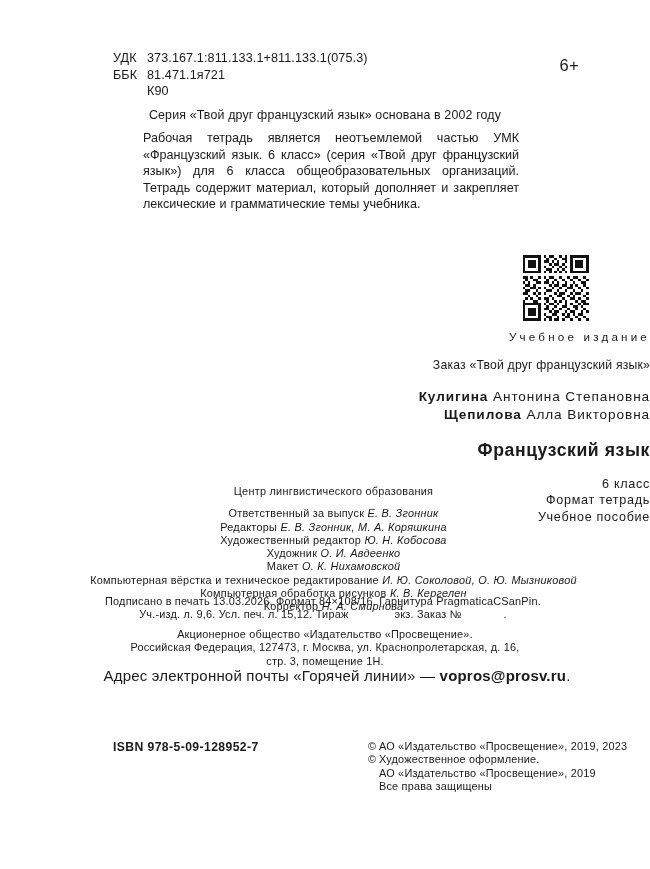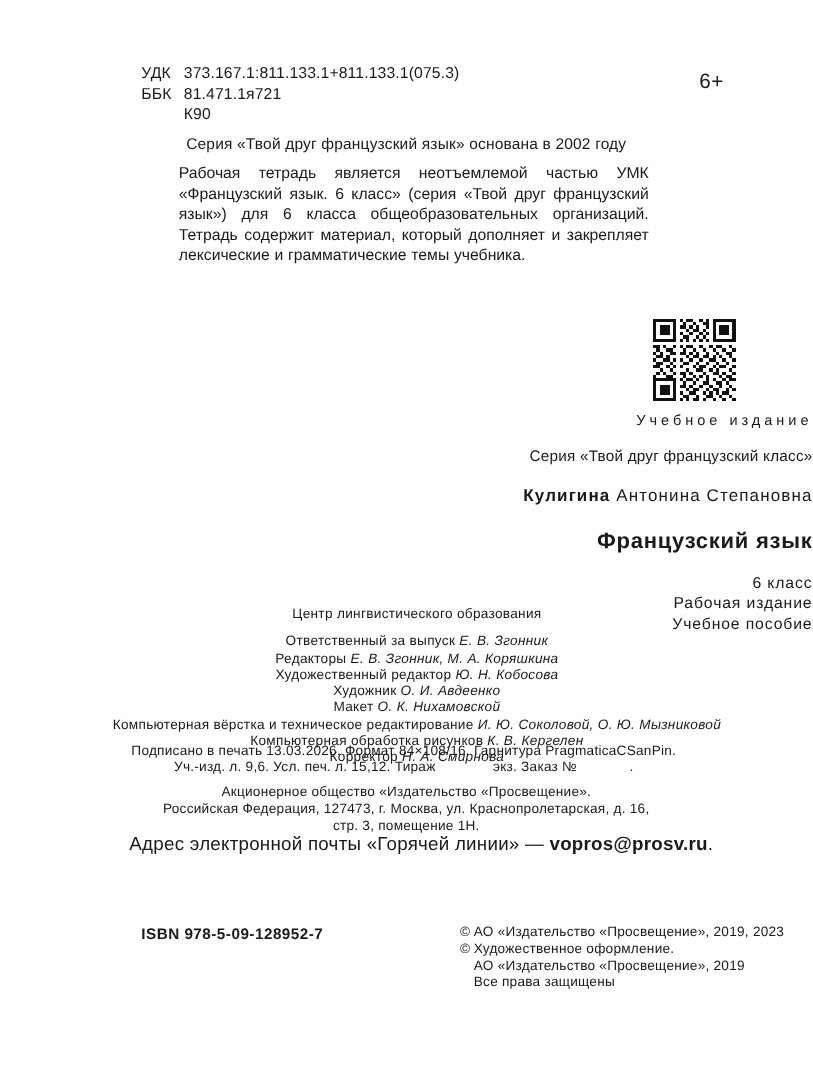--- a/index.html
+++ b/index.html
@@ -402,29 +402,33 @@
           <rect x="15" y="24" width="1" height="1"></rect>
         <rect x="18" y="24" width="1" height="1"></rect>
           <rect x="21" y="24" width="1" height="1"></rect>
         <rect x="24" y="24" width="1" height="1"></rect>
       </g>
     </svg>
   </div>
 
   <div class="imprint">
     <div class="uch-izd">Учебное издание</div>
-    <div class="series-name">Серия «Твой друг французский класс»</div>
+    <div class="series-name">Заказ «Твой друг французский язык»</div>
     <div class="author">
       <b>Кулигина</b>
       <span>Антонина Степановна</span>
     </div>
+    <div class="author">
+      <b>Щепилова</b>
+      <span>Алла Викторовна</span>
+    </div>
     <div class="book-title">Французский язык</div>
     <div class="book-meta">
       <div>6 класс</div>
-      <div>Рабочая издание</div>
+      <div>Формат тетрадь</div>
       <div>Учебное пособие</div>
     </div>
   </div>
 
   <div class="credits">
     <div class="center-ling">Центр лингвистического образования</div>
     <div><span>Ответственный за выпуск</span> <i>Е. В. Згонник</i></div>
     <div><span>Редакторы</span> <i>Е. В. Згонник, М. А. Коряшкина</i></div>
     <div><span>Художественный редактор</span> <i>Ю. Н. Кобосова</i></div>
     <div><span>Художник</span> <i>О. И. Авдеенко</i></div>

